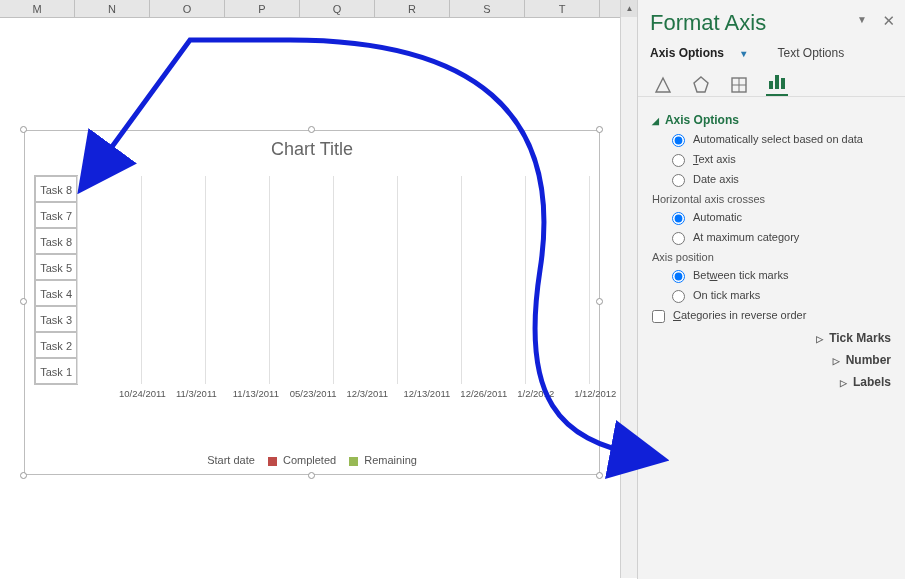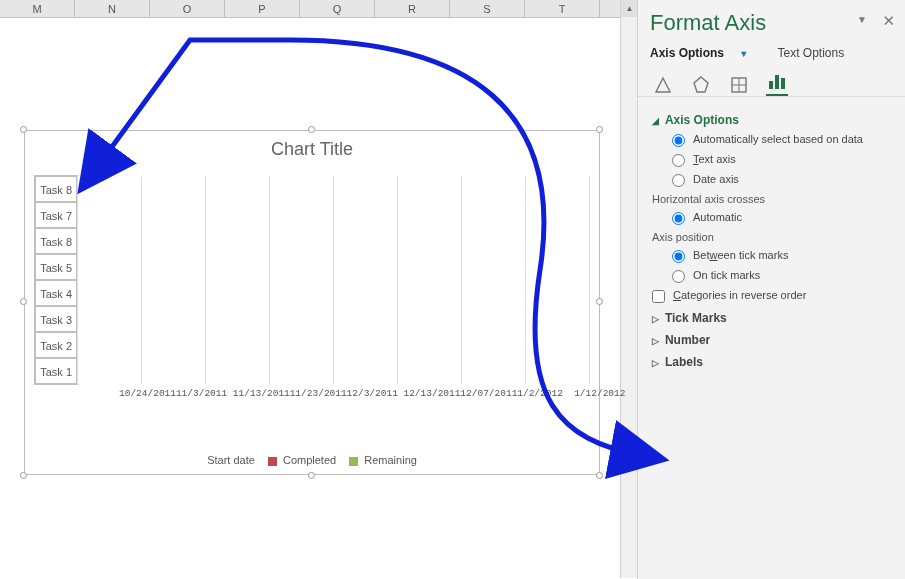--- a/index.html
+++ b/index.html
@@ -21,21 +21,21 @@
   .y-labels { position: absolute; left: 0; top: 0; width: 42px; height: 210px; }
   .y-labels div { height: 26px; line-height: 26px; font-size: 11px; color: #555; text-align: right; padding-right: 4px; border: 1px solid transparent; }
   .bars { position: absolute; left: 42px; top: 0; width: 512px; height: 235px; }
   .grid { position: absolute; left: 0; top: 0; width: 512px; height: 208px; }
   .grid div { position: absolute; top: 0; bottom: 0; width: 0; border-left: 1px solid #e0e0e0; }
   .row { position: absolute; left: 0; height: 10px; }
   .seg { position: absolute; height: 10px; }
   .seg.c { background: #be4b48; } 
   .seg.r { background: #98b955; } 
   .x-labels { position: absolute; left: 42px; top: 212px; width: 512px; display: flex; }
-  .x-labels span { flex: 1; font-size: 9.5px; color: #555; white-space: nowrap; overflow: hidden; text-align: left; font-family: Liberation Mono, monospace; }
+  .x-labels span { flex: 1; font-size: 9.5px; color: #555; white-space: nowrap; overflow: hidden; text-align: left; }
   .legend { position: absolute; bottom: 8px; left: 0; right: 0; text-align: center; font-size: 11px; color: #555; }
   .legend .sw { display: inline-block; width: 9px; height: 9px; margin: 0 3px 0 10px; vertical-align: middle; }
 
   
   .handle { position: absolute; width: 7px; height: 7px; background: #fff; border: 1px solid #999; border-radius: 50%; }
   .y-labels .sel { outline: 2px solid #bfbfbf; outline-offset: -1px; }
 
   
   .pane { position: absolute; right: 0; top: 0; width: 268px; height: 579px; background: #f3f3f3; border-left: 1px solid #d0d0d0; font-size: 12px; color: #444; }
   .pane-header { padding: 10px 12px 4px; font-size: 22px; font-weight: 300; color: #217346; }
@@ -46,21 +46,21 @@
   .pane-tabs .active { font-weight: 600; color: #222; }
   .pane-tabs .chev { color: #2a7ab0; font-size: 10px; }
   .icon-row { display: flex; gap: 16px; padding: 8px 14px 0; border-bottom: 1px solid #ddd; }
   .icon-row .ic { width: 22px; height: 22px; display: flex; align-items: center; justify-content: center; }
   .icon-row .ic svg { width: 20px; height: 20px; }
   .icon-row .active { border-bottom: 2px solid #217346; padding-bottom: 6px; }
   .pane-body { padding: 10px 14px; overflow-y: auto; height: 460px; }
   .section-head { color: #217346; font-weight: 600; font-size: 12px; margin: 6px 0; }
   .section-head::before { content: "◢"; font-size: 9px; margin-right: 6px; color: #217346; }
   .collapsed::before { content: "▷"; font-size: 9px; margin-right: 6px; color: #666; }
-  .collapsed { color: #444; font-weight: 600; font-size: 12px; margin: 8px 0; }
+  .collapsed { color: #444; font-weight: 600; font-size: 12px; margin: 8px 0; text-align: right; }
   .sub-label { font-size: 11px; color: #555; margin: 6px 0 2px; }
   .radio-row, .check-row { display: flex; align-items: flex-start; gap: 8px; margin: 6px 0 6px 20px; font-size: 11px; color: #444; }
   .radio-row input, .check-row input { margin-top: 1px; }
   .num-input { position: absolute; right: 20px; width: 60px; height: 18px; border: 1px solid #ccc; background: #fff; font-size: 11px; text-align: right; padding-right: 6px; color: #aaa; }
   .underline { text-decoration: underline; }
 
   
   .arrow-svg { position: absolute; left: 0; top: 0; pointer-events: none; }
 </style>
 </head>
@@ -141,24 +141,24 @@
         </div>
 
       <div class="row" style="top:190px;">
           <div class="seg c" style="left:29%;width:3%"></div>
         </div>
 
       <div class="x-labels">
         <span>10/24/2011</span>
         <span>11/3/2011</span>
         <span>11/13/2011</span>
-        <span>11/23/2011</span>
+        <span>05/23/2011</span>
         <span>12/3/2011</span>
         <span>12/13/2011</span>
-        <span>12/07/2011</span>
+        <span>12/26/2011</span>
         <span>1/2/2012</span>
         <span>1/12/2012</span>
       </div>
     </div>
   </div>
 
   <div class="legend">
     <span>Start date</span>
     <span class="sw" style="background:#be4b48"></span>
     <span>Completed</span>
@@ -226,20 +226,24 @@
       </label>
     <label class="radio-row">
         <input type="radio" style="">
         <span>Date axis</span>
       </label>
 
     <div class="sub-label">Horizontal axis crosses</div>
     <label class="radio-row">
         <input type="radio" checked="" style="">
         <span>Automatic</span>
+      </label>
+    <label class="radio-row">
+        <input type="radio" style="">
+        <span>At maximum category</span>
       </label>
 
     <div class="sub-label">Axis position</div>
     <label class="radio-row">
         <input type="radio" checked="" style="">
         <span>Bet<span class="underline">w</span>een tick marks</span>
       </label>
     <label class="radio-row">
         <input type="radio" style="">
         <span>On tick marks</span>

